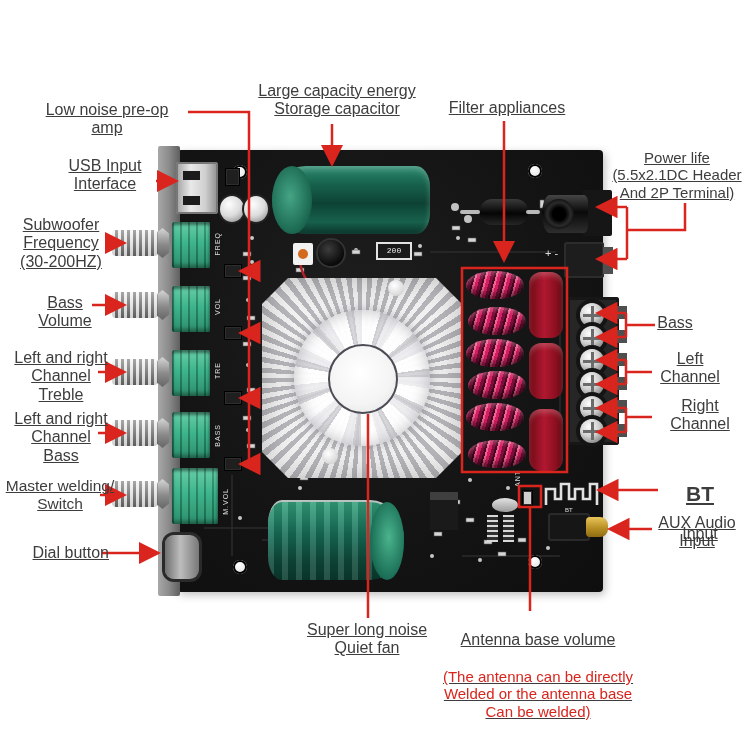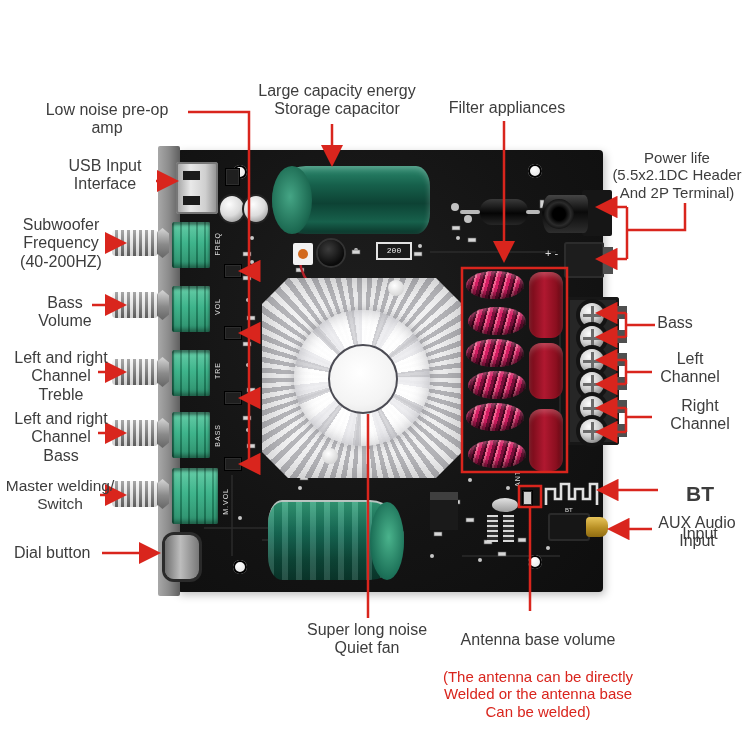--- a/index.html
+++ b/index.html
@@ -93,21 +93,21 @@
   .dpak{left:430px;top:492px;width:28px;height:30px;z-index:4;background:#1a1a1a;border-top:8px solid #3f3f3f;}
   .dial{left:165px;top:535px;width:34px;height:44px;z-index:5;border-radius:9px;
         background:linear-gradient(90deg,#6f6f6f,#bdbdbd 45%,#787878);box-shadow:0 0 0 3px #2a2a2a;}
   .trim{left:293px;top:243px;width:20px;height:22px;z-index:4;background:#f2f2f2;border-radius:2px;}
   .trim .dot{position:absolute;left:5px;top:6px;width:10px;height:10px;border-radius:50%;background:#d2691e;}
   .roundcap{left:318px;top:240px;width:26px;height:26px;border-radius:50%;z-index:4;
         background:radial-gradient(circle at 40% 35%,#3c3c3c,#0a0a0a 70%);box-shadow:0 0 0 2px #333;}
   .res100{left:376px;top:242px;width:32px;height:14px;z-index:4;background:#1a1a1a;border:2px solid #e3e3e3;
         color:#eee;font-size:8px;line-height:14px;text-align:center;font-family:"Liberation Mono",monospace;}
   
-  .lbl{position:absolute;z-index:8;color:#3d3d3d;font-size:16px;line-height:1.15;text-align:center;white-space:pre-line;}
+  .lbl{position:absolute;z-index:8;color:#3d3d3d;font-size:16px;line-height:1.15;text-align:center;white-space:pre-line;text-decoration:underline;}
   .red{color:#d9251d;}
   .silkh{position:absolute;z-index:5;color:rgba(255,255,255,.85);}
   svg.overlay{position:absolute;left:0;top:0;z-index:7;pointer-events:none;}
   svg.decor{position:absolute;left:0;top:0;z-index:2;pointer-events:none;}
 </style>
 </head>
 <body>
 
 <div class="stage">
 
@@ -327,32 +327,32 @@
       <rect x="519" y="486" width="22" height="21"></rect>
       <path d="M530,507 V611"></path>
     </g>
   </svg>
 
   <div class="lbl" style="left:28px;top:101px;width:158px">Low noise pre-op amp</div>
   <div class="lbl" style="left:52px;top:157px;width:106px">USB Input
 Interface</div>
   <div class="lbl" style="left:8px;top:216px;width:106px">Subwoofer
 Frequency
-(40-200HZ)</div>
+(30-200HZ)</div>
   <div class="lbl" style="left:15px;top:294px;width:100px">Bass
 Volume</div>
   <div class="lbl" style="left:2px;top:349px;width:118px">Left and right
 Channel
 Treble</div>
   <div class="lbl" style="left:2px;top:410px;width:118px">Left and right
 Channel
 Bass</div>
   <div class="lbl" style="left:0px;top:477px;width:120px;font-size:15.5px">Master welding/
 Switch</div>
-  <div class="lbl" style="left:14px;top:544px;width:95px;text-align:left">Dial button</div>
+  <div class="lbl" style="left:14px;top:544px;width:95px;text-align:right">Dial button</div>
   <div class="lbl" style="left:244px;top:82px;width:186px">Large capacity energy
 Storage capacitor</div>
   <div class="lbl" style="left:445px;top:99px;width:124px">Filter appliances</div>
   <div class="lbl" style="left:606px;top:149px;width:142px;font-size:15px">Power life
 (5.5x2.1DC Header
 And 2P Terminal)</div>
   <div class="lbl" style="left:650px;top:314px;width:50px">Bass</div>
   <div class="lbl" style="left:648px;top:350px;width:84px">Left
 Channel</div>
   <div class="lbl" style="left:658px;top:397px;width:84px">Right

